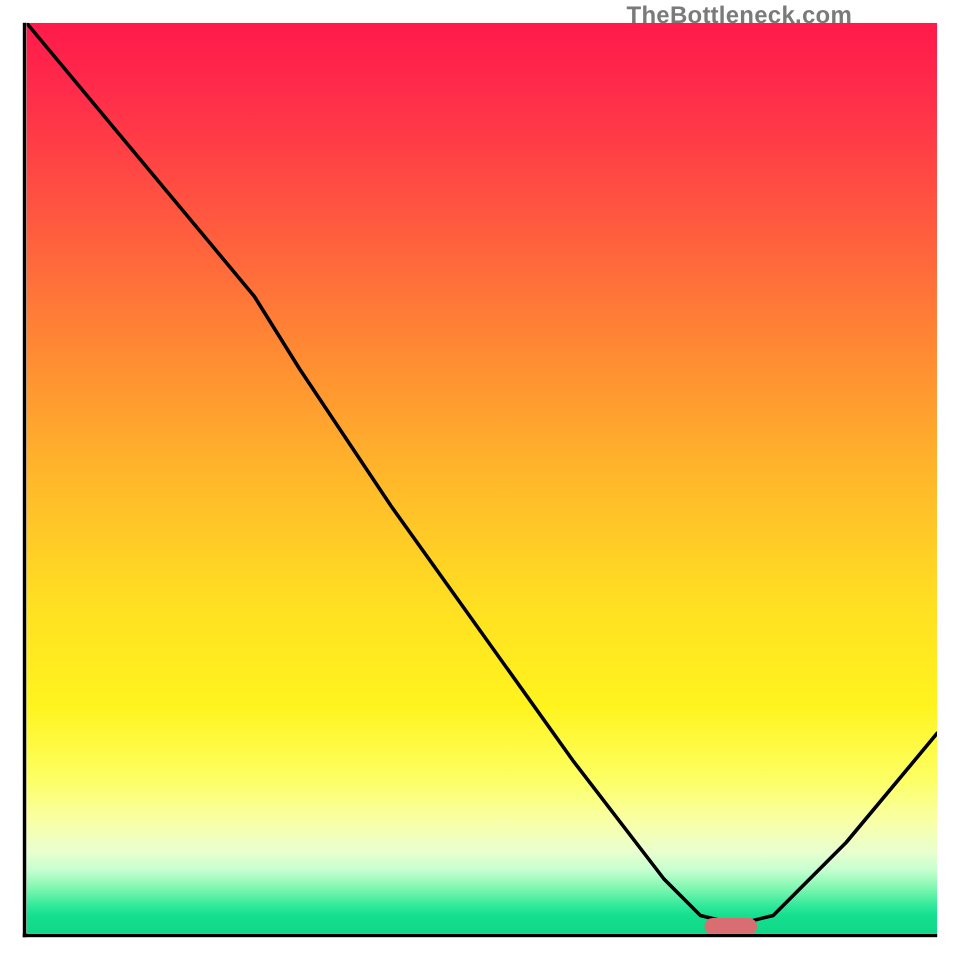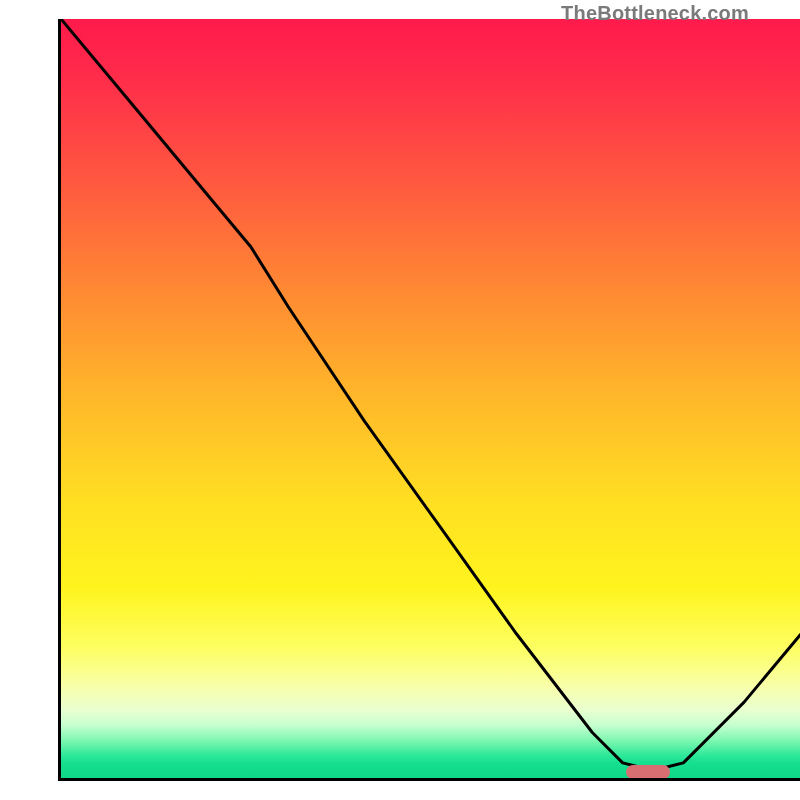--- a/index.html
+++ b/index.html
@@ -8,21 +8,20 @@
     width: 800px;
     height: 800px;
     background: #ffffff;
     font-family: Arial, Helvetica, sans-serif;
     overflow: hidden;
   }
   .root {
     position: relative;
     width: 720px;
     height: 800px;
-    margin-left: 39px;
   }
   .watermark {
     position: absolute;
     top: 2px;
     right: 10px;
     font-size: 20px;
     font-weight: bold;
     color: #7a7a7a;
     letter-spacing: 0.2px;
     z-index: 5;

